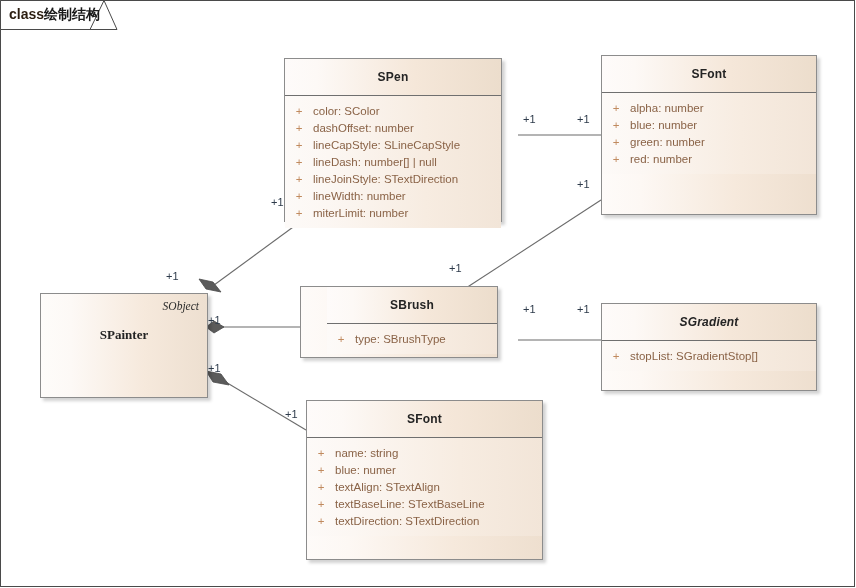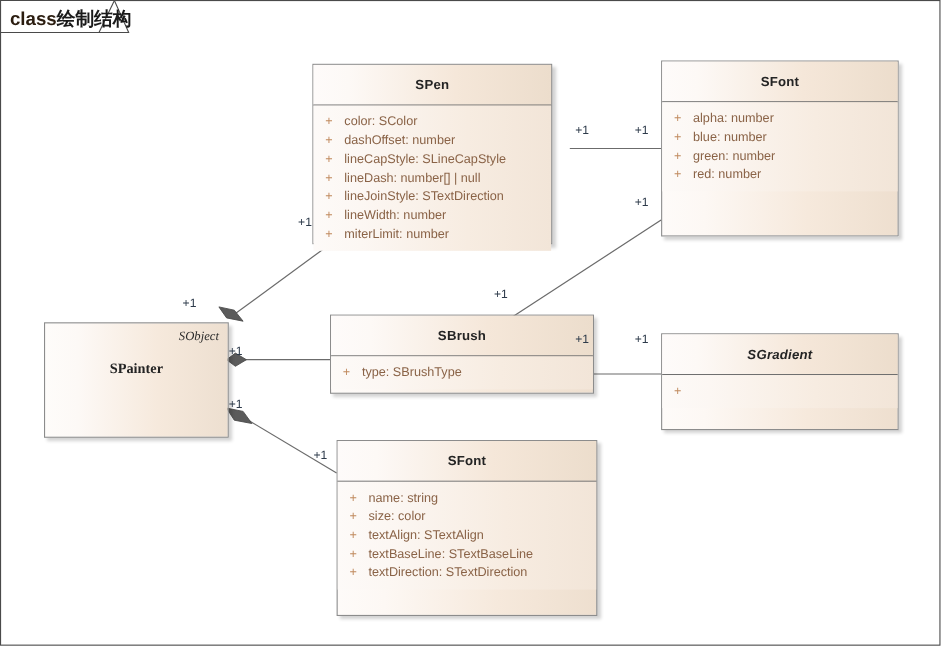--- a/index.html
+++ b/index.html
@@ -43,21 +43,21 @@
   }
   #diagram-tab .tab-shape {
     position: absolute;
     left: 0;
     top: 0;
   }
   #diagram-tab .tab-text {
     position: absolute;
     left: 9px;
     top: 6px;
-    font-size: 17px;
+    font-size: 14px;
     font-weight: bold;
     color: #1a1a1a;
     white-space: nowrap;
     letter-spacing: 0px;
   }
   #diagram-tab .tab-kw {
     color: #2b1d10;
   }
 
   
@@ -247,55 +247,56 @@
         <span class="attr-vis">+</span>
         <span class="attr-text">green: number</span>
       </div>
       <div class="attr-row">
         <span class="attr-vis">+</span>
         <span class="attr-text">red: number</span>
       </div>
     </div>
   </div>
 
-  <div class="uml-class" id="class-sbrush" style="left:300px; top:286px; width:240px; height:72px;">
+  <div class="uml-class" id="class-sbrush" style="left:300px; top:286px; width:198px; height:72px;padding-left:26px;">
     <div class="cls-header">
       <span class="cls-name">SBrush</span>
     </div>
     <div class="cls-body">
       <div class="attr-row">
         <span class="attr-vis">+</span>
         <span class="attr-text">type: SBrushType</span>
       </div>
     </div>
   </div>
 
   <div class="uml-class" id="class-sgradient" style="left:601px; top:303px; width:216px; height:88px;">
     <div class="cls-header">
       <span class="cls-name abstract">SGradient</span>
     </div>
     <div class="cls-body">
       <div class="attr-row">
         <span class="attr-vis">+</span>
+        <span class="attr-text">stopList: SGradientStop[]</span>
       </div>
     </div>
   </div>
 
   <div class="uml-class" id="class-sfont" style="left:306px; top:400px; width:237px; height:160px;">
     <div class="cls-header">
       <span class="cls-name">SFont</span>
     </div>
     <div class="cls-body">
       <div class="attr-row">
         <span class="attr-vis">+</span>
         <span class="attr-text">name: string</span>
       </div>
       <div class="attr-row">
         <span class="attr-vis">+</span>
-        <span class="attr-text">size: color</span>
+        <span class="attr-text">blue: numer</span>
       </div>
       <div class="attr-row">
         <span class="attr-vis">+</span>
         <span class="attr-text">textAlign: STextAlign</span>
       </div>
       <div class="attr-row">
         <span class="attr-vis">+</span>
         <span class="attr-text">textBaseLine: STextBaseLine</span>
       </div>
       <div class="attr-row">

